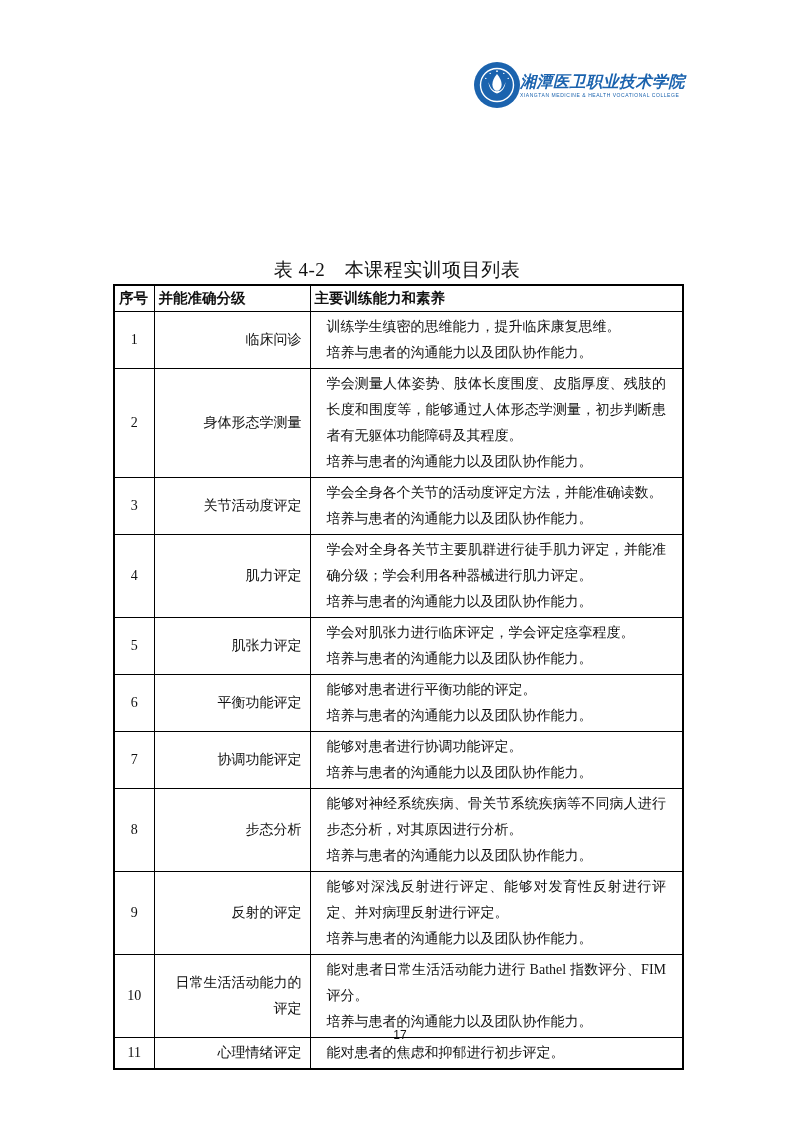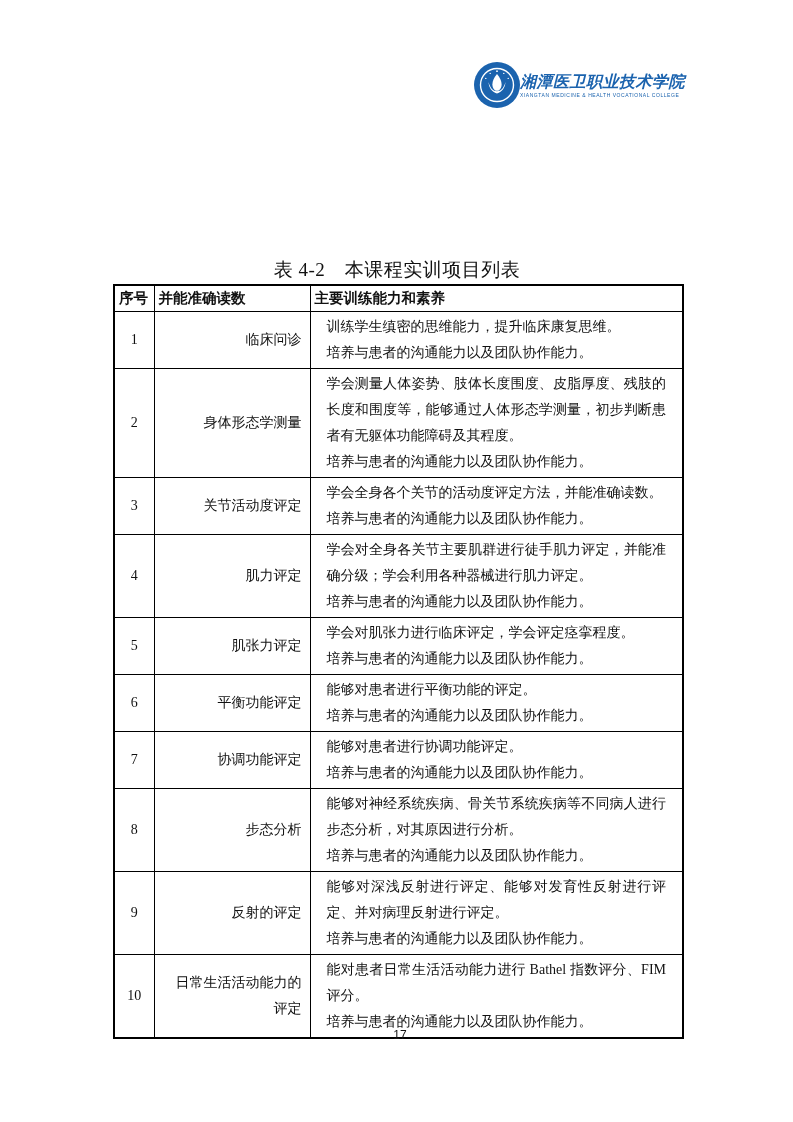--- a/index.html
+++ b/index.html
@@ -143,21 +143,21 @@
 
   <table class="training">
     <colgroup>
         <col class="c-no">
         <col class="c-name">
         <col class="c-desc">
       </colgroup>
     <thead>
       <tr>
         <th>序号</th>
-        <th>并能准确读数</th>
+        <th>并能准确分级</th>
         <th>主要训练能力和素养</th>
       </tr>
     </thead>
     <tbody>
     <tr>
       <td class="no-cell">1</td>
       <td class="name-cell">临床问诊</td>
       <td class="desc-cell">
             <p class="cell-line">训练学生缜密的思维能力，提升临床康复思维。</p>
             <p class="cell-line">培养与患者的沟通能力以及团队协作能力。</p>
@@ -238,18 +238,25 @@
 
     <tr>
       <td class="no-cell">10</td>
       <td class="name-cell">日常生活活动能力的评定</td>
       <td class="desc-cell">
             <p class="cell-line">能对患者日常生活活动能力进行 Bathel 指数评分、FIM 评分。</p>
             <p class="cell-line">培养与患者的沟通能力以及团队协作能力。</p>
           </td>
     </tr>
 
+    <tr>
+      <td class="no-cell">11</td>
+      <td class="name-cell">心理情绪评定</td>
+      <td class="desc-cell">
+            <p class="cell-line">能对患者的焦虑和抑郁进行初步评定。</p>
+          </td>
+    </tr>
   </tbody>
   </table>
 
   <div class="page-number">17</div>
 
 </div>
 
 </body></html>

